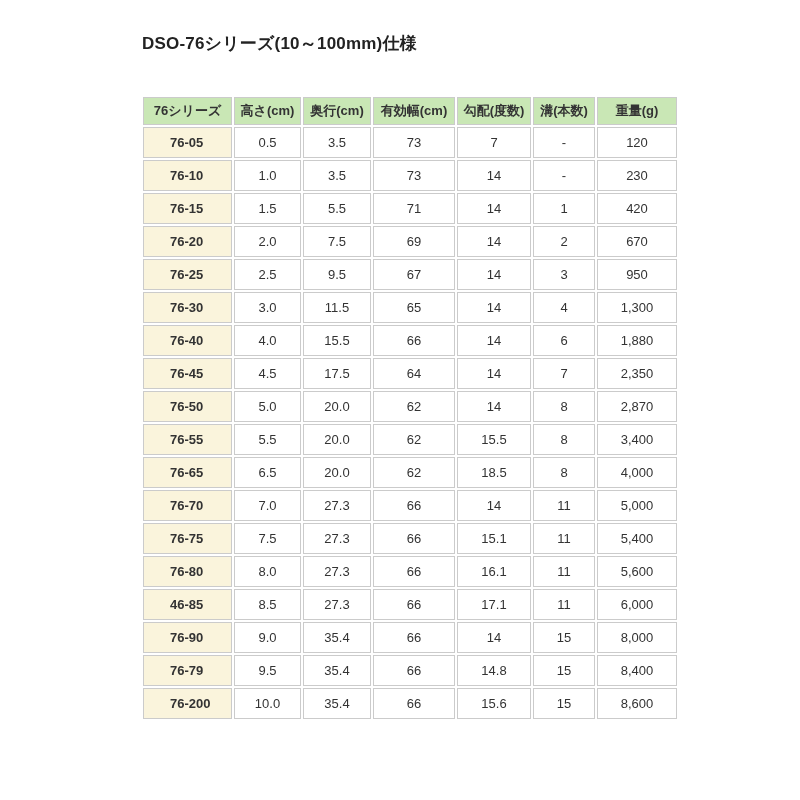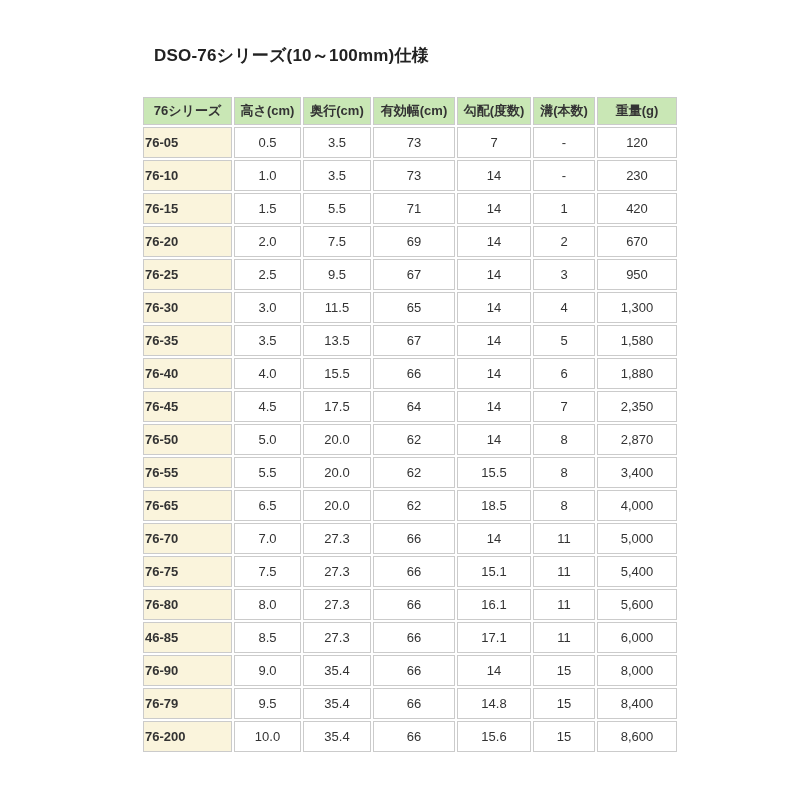--- a/index.html
+++ b/index.html
@@ -13,21 +13,21 @@
   .page {
     position: relative;
     width: 800px;
     height: 800px;
     overflow: hidden;
   }
   .title {
     position: absolute;
     left: 142px;
     top: 33px;
-    margin: 12px;
+    margin: 0;
     font-size: 17px;
     line-height: 22px;
     font-weight: 600;
     color: #222222;
     letter-spacing: 0.2px;
   }
   table.spec-table {
     position: absolute;
     left: 141px;
     top: 77px;
@@ -55,21 +55,21 @@
     font-weight: 600;
   }
   .spec-table td {
     background: #ffffff;
     height: 29px;
     font-weight: 400;
   }
   .spec-table td.row-label {
     background: #faf4dc;
     text-align: left;
-    padding-left: 1px;
+    padding-left: 26px;
     font-weight: 600;
   }
 </style>
 </head>
 <body>
 
 <div class="page">
   <h1 class="title">DSO-76シリーズ(10～100mm)仕様</h1>
 
   <table class="spec-table">
@@ -142,29 +142,20 @@
         <tr>
           <td class="row-label">76-30</td>
           <td>3.0</td>
           <td>11.5</td>
           <td>65</td>
           <td>14</td>
           <td>4</td>
           <td>1,300</td>
         </tr>
         <tr>
-          <td class="row-label">76-35</td>
-          <td>3.5</td>
-          <td>13.5</td>
-          <td>67</td>
-          <td>14</td>
-          <td>5</td>
-          <td>1,580</td>
-        </tr>
-        <tr>
           <td class="row-label">76-40</td>
           <td>4.0</td>
           <td>15.5</td>
           <td>66</td>
           <td>14</td>
           <td>6</td>
           <td>1,880</td>
         </tr>
         <tr>
           <td class="row-label">76-45</td>

